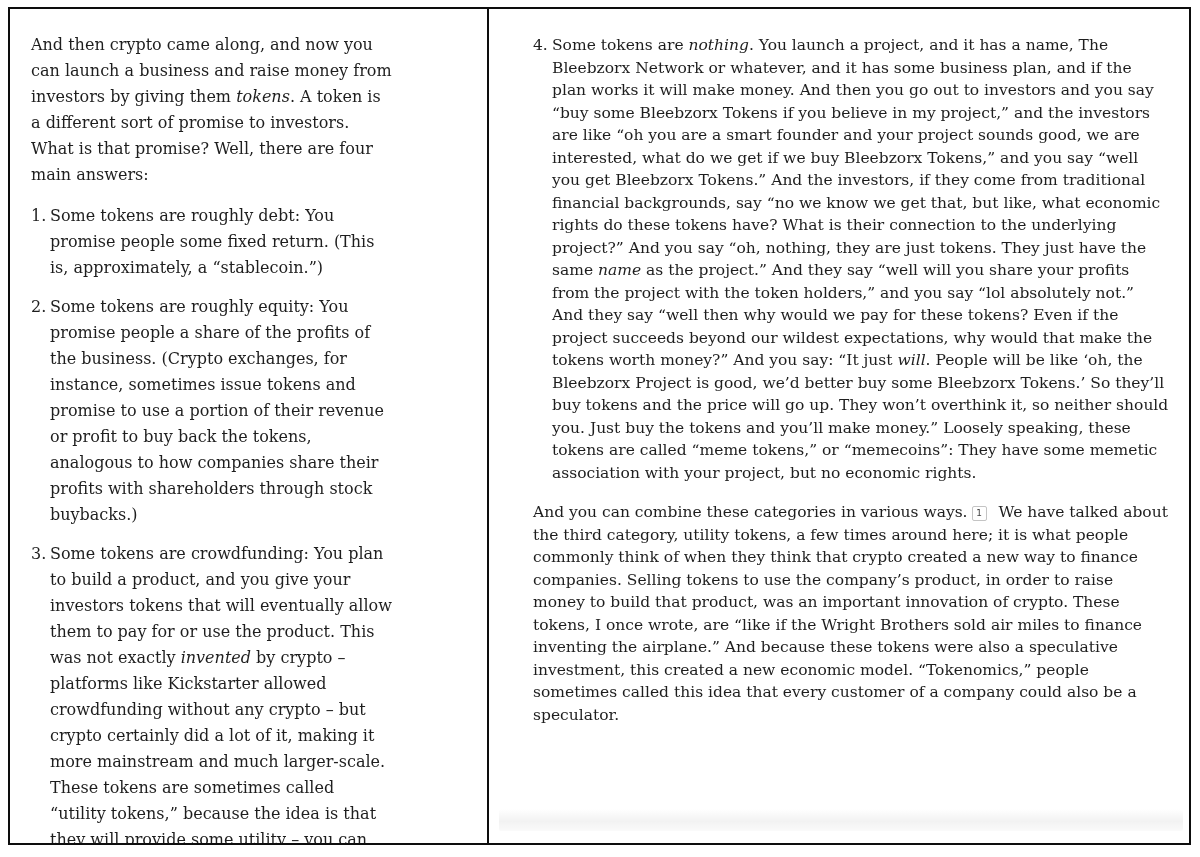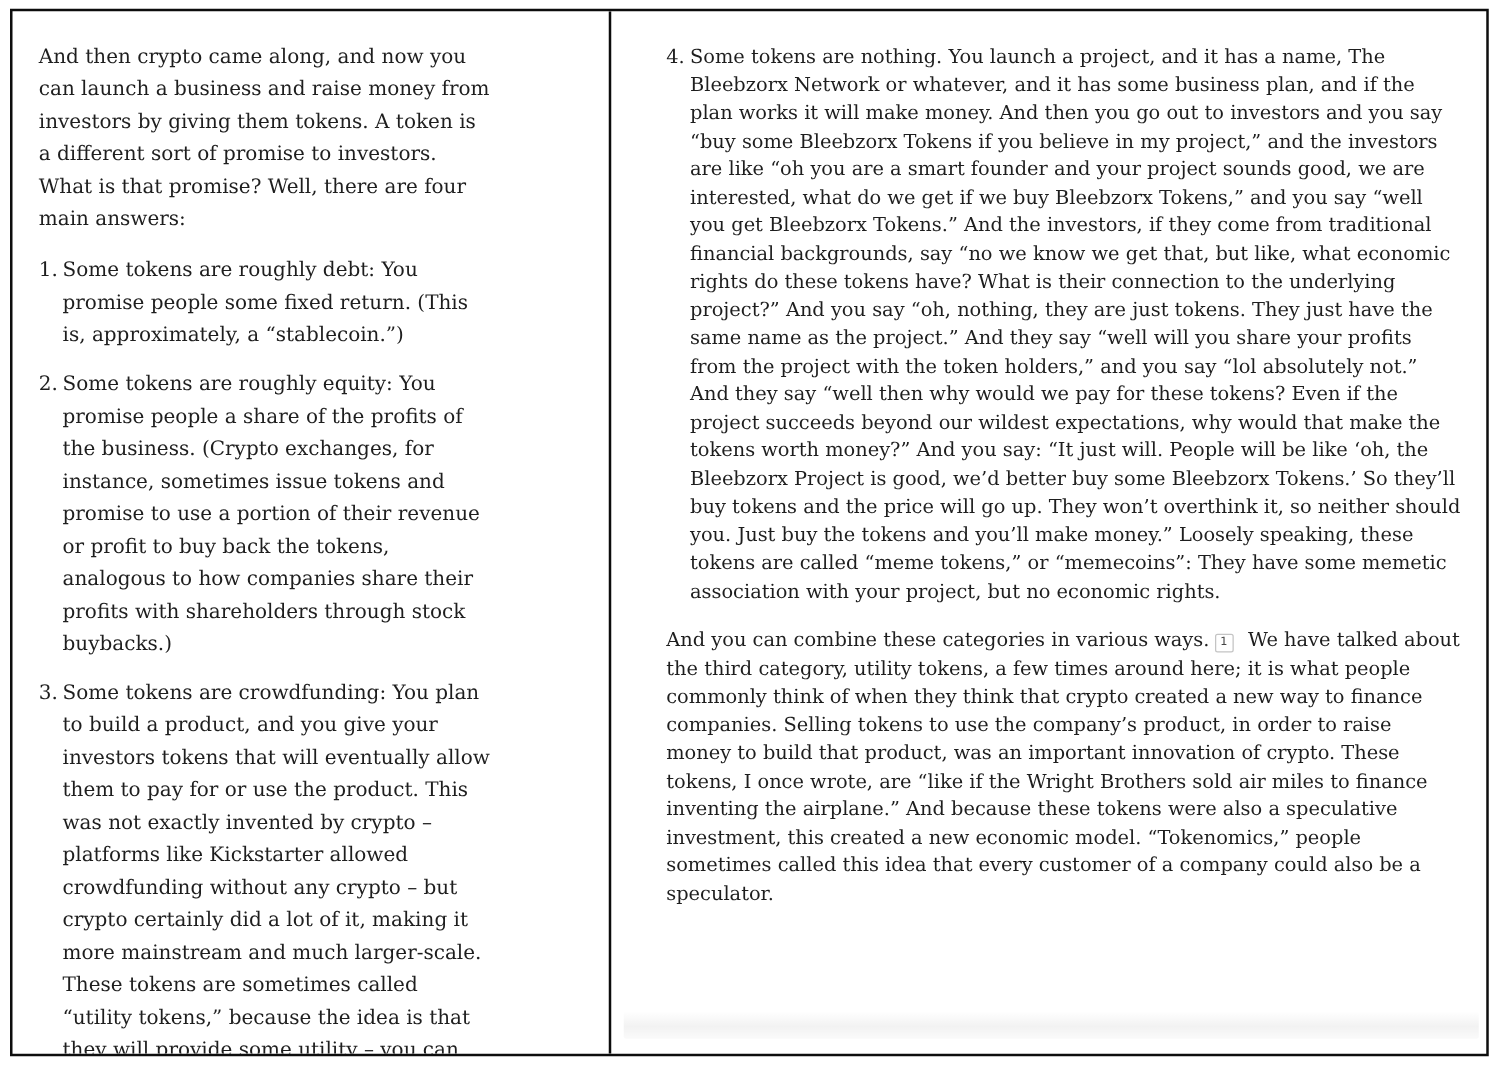--- a/index.html
+++ b/index.html
@@ -41,21 +41,21 @@
   .page-left .copy-block { font-size: 16px;   line-height: 26px;   }
   .page-right .copy-block { font-size: 15.5px; line-height: 22.5px; }
 
   .para { margin: 0 0 15px 0; }
   .list-item { display: flex; margin: 0 0 13px 0; }
   .page-right .list-item { margin-bottom: 17px; }
   .num { flex: 0 0 19px; }
   .li-body { flex: 1; }
 
   .plain  { font-style: normal; }
-  .italic { }
+  .italic { font-style: italic; }
   .link {
     color: inherit;
     text-decoration-thickness: 1px;
     text-decoration-color: #8d8d8d;
     text-underline-offset: 3px;
     cursor: pointer;
   }
   .fnref {
     display: inline-block;
     width: 13px; height: 13px;

